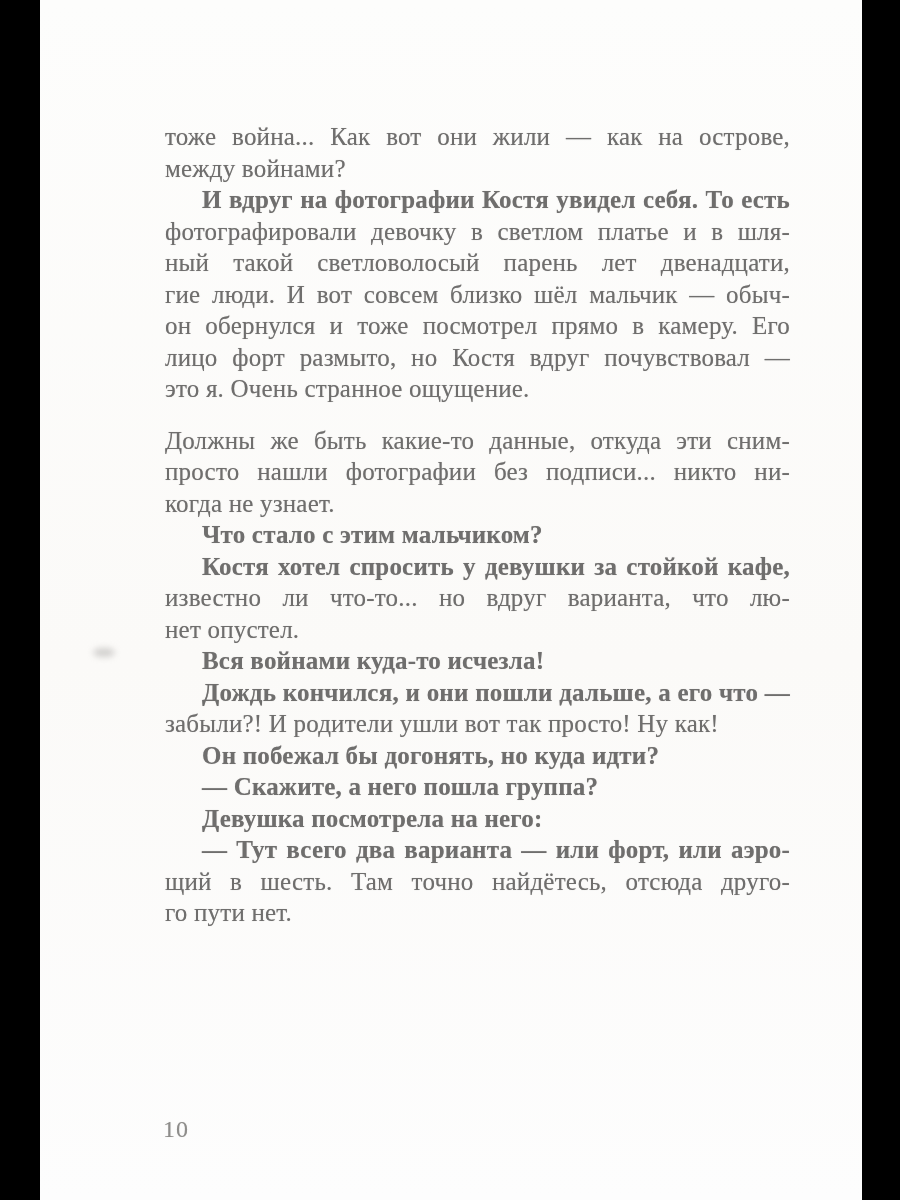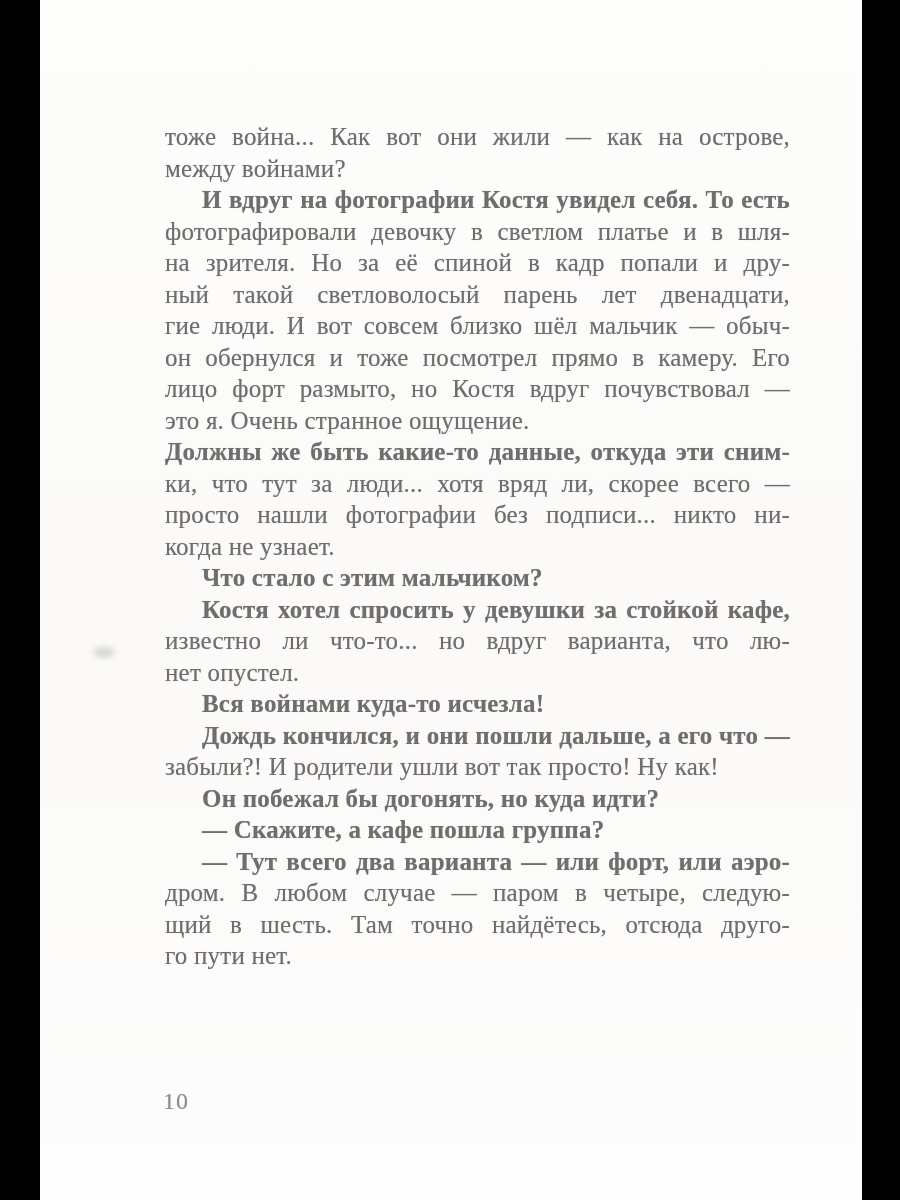--- a/index.html
+++ b/index.html
@@ -54,27 +54,26 @@
       text-align-last: justify;
     }
     .line.end {
       text-align-last: left;
     }
     .line.indent {
       text-indent: 37px;
       font-weight: bold;
     }
     .line.gap {
-      margin-top: 0;
-      font-weight: bold;
+      margin-top: 20px;
     }
     .page-number {
       position: absolute;
       left: 163px;
-      top: 1086px;
+      top: 1114px;
       font-size: 24px;
       line-height: 30px;
       color: #8e8d8b;
       letter-spacing: 1px;
       text-shadow: 0 0 0.7px rgba(142,141,139,0.5);
       text-align: right;
     }
   </style>
 </head>
 <body>
@@ -82,39 +81,37 @@
 <div class="page">
   <div class="scan-edge left"></div>
   <div class="scan-edge right"></div>
   <div class="scan-smudge"></div>
 
   <div class="text-block">
       <div class="line">тоже война... Как вот они жили — как на острове,</div>
       <div class="line end">между войнами?</div>
       <div class="line indent">И вдруг на фотографии Костя увидел себя. То есть</div>
       <div class="line">фотографировали девочку в светлом платье и в шля-</div>
-      <div class="line">на зрителя. Но за её спиной в кадр попали и дру-</div>
       <div class="line">ный такой светловолосый парень лет двенадцати,</div>
       <div class="line">гие люди. И вот совсем близко шёл мальчик — обыч-</div>
       <div class="line">он обернулся и тоже посмотрел прямо в камеру. Его</div>
       <div class="line">лицо форт размыто, но Костя вдруг почувствовал —</div>
       <div class="line end">это я. Очень странное ощущение.</div>
       <div class="line gap">Должны же быть какие-то данные, откуда эти сним-</div>
-      <div class="line">ки, что тут за люди... хотя вряд ли, скорее всего —</div>
       <div class="line">просто нашли фотографии без подписи... никто ни-</div>
       <div class="line end">когда не узнает.</div>
       <div class="line indent end">Что стало с этим мальчиком?</div>
       <div class="line indent">Костя хотел спросить у девушки за стойкой кафе,</div>
       <div class="line">известно ли что-то... но вдруг варианта, что лю-</div>
       <div class="line end">нет опустел.</div>
       <div class="line indent end">Вся войнами куда-то исчезла!</div>
       <div class="line indent">Дождь кончился, и они пошли дальше, а его что —</div>
       <div class="line end">забыли?! И родители ушли вот так просто! Ну как!</div>
       <div class="line indent end">Он побежал бы догонять, но куда идти?</div>
-      <div class="line indent end">— Скажите, а кафе пошла группа?</div>
+      <div class="line indent end">— Скажите, а него пошла группа?</div>
+      <div class="line indent end">Девушка посмотрела на него:</div>
       <div class="line indent">— Тут всего два варианта — или форт, или аэро-</div>
-      <div class="line">дром. В любом случае — паром в четыре, следую-</div>
       <div class="line">щий в шесть. Там точно найдётесь, отсюда друго-</div>
       <div class="line end">го пути нет.</div>
     </div>
 
   <div class="page-number">10</div>
 </div>
 
 </body></html>

